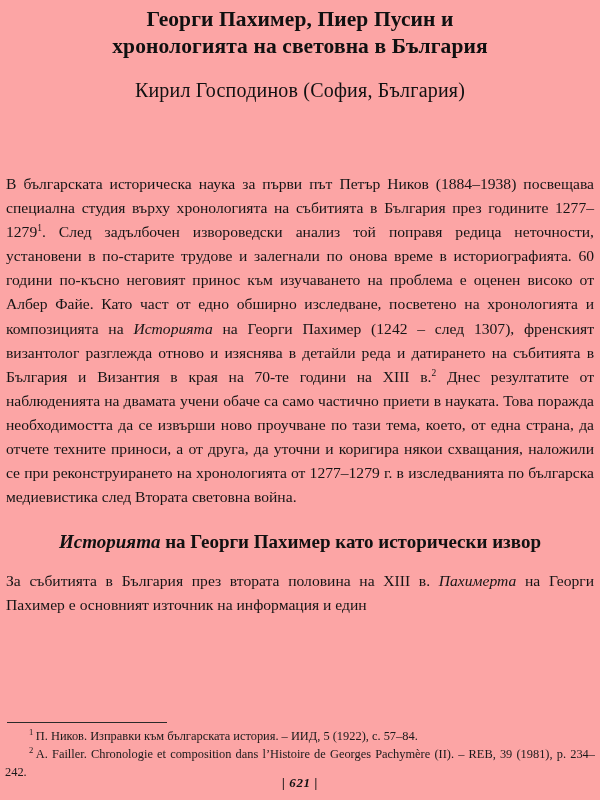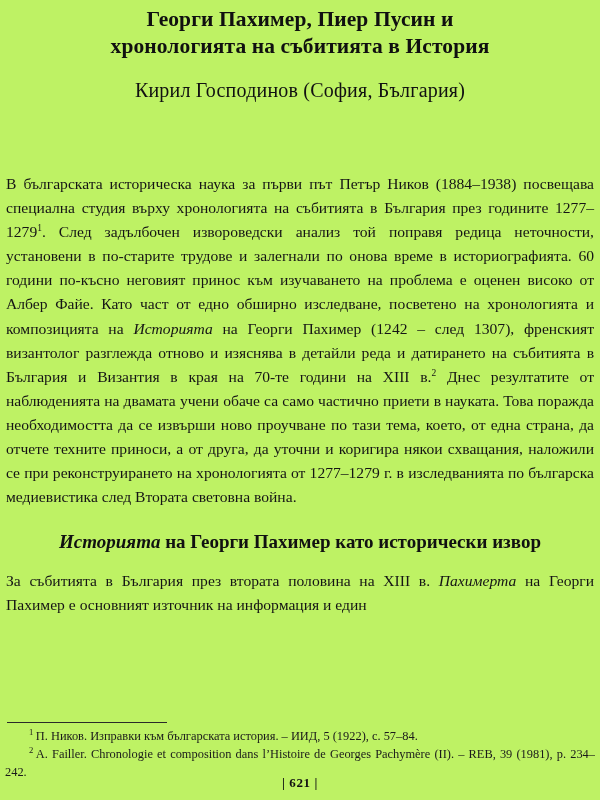--- a/index.html
+++ b/index.html
@@ -13,21 +13,21 @@
     font-family: "Liberation Serif", "DejaVu Serif", serif;
     color: #141414;
     overflow: hidden;
   }
   .page {
     position: relative;
     width: 600px;
     height: 800px;
     box-sizing: border-box;
     padding: 0 5px 0 5px;
-    background: #bef264;
+    background: #fca5a5;
   }
 
   
   .title-block {
     padding-top: 6px;
     text-align: center;
   }
   .doc-title {
     font-size: 21.5px;
     font-weight: bold;
@@ -120,31 +120,32 @@
   .page-number {
     position: absolute;
     left: 0;
     right: 0;
     top: 775px;
     text-align: center;
     font-size: 13px;
     font-weight: bold;
     letter-spacing: 0.6px;
     color: #111111;
+    font-style: italic;
   }
 </style>
 </head>
 <body>
 
 <div class="page">
 
   <header class="title-block">
     <h1 class="doc-title">
       <span class="tline">Георги Пахимер, Пиер Пусин и</span>
-      <span class="tline">хронологията на събитията в История</span>
+      <span class="tline">хронологията на световна в България</span>
     </h1>
     <div class="author-line">Кирил Господинов (София, България)</div>
   </header>
 
   <main class="body-block">
     <p class="body-par">В българската историческа наука за първи път Петър Ников (1884–1938) посвещава специална студия върху хронологията на събитията в България през годините 1277–1279<sup class="fnref">1</sup>. След задълбочен изворовед­ски анализ той поправя редица неточности, установени в по-старите трудове и залегнали по онова време в историографията. 60 години по-късно неговият принос към изучаването на проблема е оценен високо от Албер Файе. Като част от едно обширно изследване, пос­ветено на хронологията и композицията на <em class="it">Историята</em> на Георги Пахимер (1242 – след 1307), френският византолог разглежда отно­во и изяснява в детайли реда и датирането на събитията в България и Византия в края на 70-те години на XIII в.<sup class="fnref">2</sup> Днес резултатите от наблюденията на двамата учени обаче са само частично приети в на­уката. Това поражда необходимостта да се извърши ново проучване по тази тема, което, от една страна, да отчете техните приноси, а от друга, да уточни и коригира някои схващания, наложили се при ре­конструирането на хронологията от 1277–1279 г. в изследванията по българска медиевистика след Втората световна война.</p>
 
     <h2 class="section-head">
       <em>Историята</em><span> на Георги Пахимер като исторически извор</span>
     </h2>

